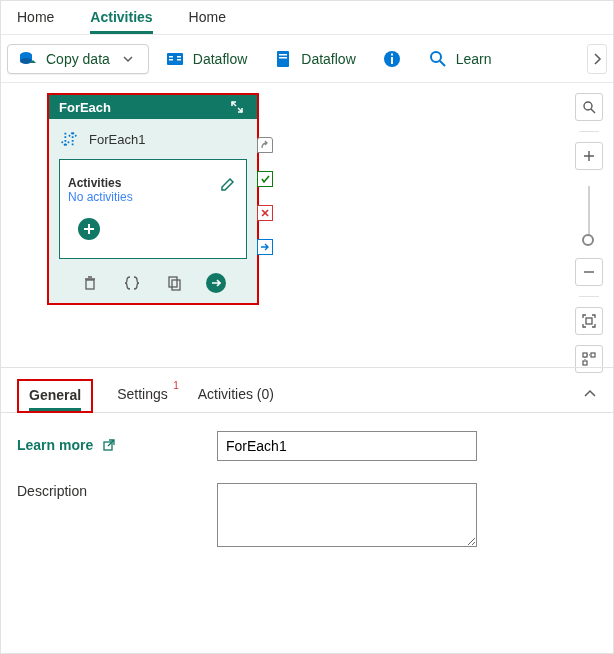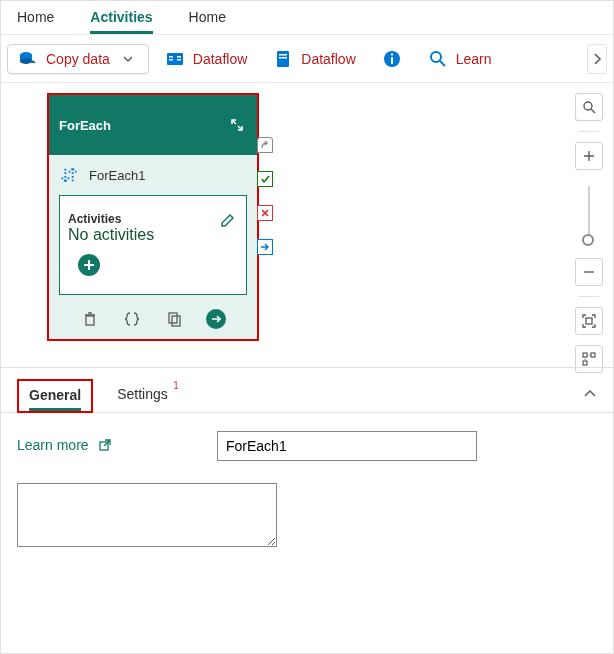--- a/index.html
+++ b/index.html
@@ -43,21 +43,21 @@
       height: 48px;
     }
     .rb-btn {
       display: flex;
       align-items: center;
       gap: 8px;
       padding: 4px 10px;
       border-radius: 4px;
       cursor: pointer;
       font-size: 14px;
-      color: #b91c1c;
+      color: #14532d;
     }
     .rb-btn.primary {
       border: 1px solid #d1d1d1;
       background: #fff;
       box-shadow: 0 1px 1px rgba(0,0,0,0.06);
     }
     .ico { width: 20px; height: 20px; display: inline-flex; align-items: center; justify-content: center; flex-shrink: 0; }
     .scroll-right {
       width: 20px; height: 30px;
       display: flex; align-items: center; justify-content: center;
@@ -77,38 +77,38 @@
       width: 212px;
       border: 2px solid #d60000;
       padding: 0;
     }
     .foreach-card { background: #e6f2ef; }
     .fe-header {
       background: #117865;
       color: #fff;
       font-weight: 600;
       display: flex; align-items: center; justify-content: space-between;
-      padding: 20px 10px;
+      padding: 2px 10px;
       font-size: 13px;
     }
     .fe-title-row {
       display: flex; align-items: center; gap: 10px;
       padding: 10px 10px 6px 10px;
       background: #e6f2ef;
     }
     .fe-act-box {
       margin: 4px 10px 8px 10px;
       background: #fff;
       border: 1px solid #117865;
       position: relative;
       padding: 28px 10px 14px 10px;
       min-height: 100px;
     }
     .fe-act-label { font-weight: 600; font-size: 12px; position: absolute; top: 16px; left: 8px; }
-    .fe-act-sub { color: #14532d; font-size: 16px; position: absolute; top: 30px; left: 8px; }
+    .fe-act-sub { color: #3b82f6; font-size: 12px; position: absolute; top: 30px; left: 8px; }
     .fe-edit-icon {
       position: absolute; top: 14px; right: 8px;
       color: #117865; cursor: pointer;
     }
     .fe-add-circle {
       width: 22px; height: 22px; border-radius: 50%;
       background: #117865; color: #fff;
       display: flex; align-items: center; justify-content: center;
       font-size: 16px; font-weight: 700;
       margin-top: 30px; margin-left: 8px;
@@ -163,21 +163,21 @@
     }
     .prop-tab { padding: 8px 6px 10px 6px; cursor: pointer; font-size: 14px; position: relative; color:#323130; }
     .prop-tab.active { font-weight: 600; }
     .prop-tab-outline { border: 2px solid #d60000; padding: 6px 10px 8px 10px; margin-bottom: -1px; text-align: center; }
     .prop-tab-outline .underline { position:absolute; left:10px; right:10px; bottom:0; height:3px; background:#117865; }
     .badge1 { color:#d13438; font-size:10px; position:absolute; top:2px; right:-5px; }
     .collapse-caret { margin-left: auto; color:#605e5c; cursor:pointer; font-size: 14px; }
     .prop-body { padding: 18px 16px; display: grid; grid-template-columns: 200px 1fr; row-gap: 22px; align-items: start; }
     .lbl { font-size: 14px; color:#323130; }
     .req { color:#d13438; margin-left:2px; }
-    .learn-more { color:#117865; font-size:14px; display:flex; align-items:center; gap:10px; margin-top:6px; cursor:pointer; }
+    .learn-more { color:#117865; font-size:14px; display:flex; align-items:center; gap:10px; margin-top:6px; cursor:pointer;font-weight:bold; }
     input[type=text].fld {
       width: 260px; height: 30px;
       border: 1px solid #8a8886;
       padding: 4px 8px; font-size: 14px;
       font-family: inherit;
     }
     textarea.fld {
       width: 260px; height: 64px;
       border: 1px solid #8a8886;
       padding: 6px 8px; font-size: 14px;
@@ -385,20 +385,21 @@
 
 <div class="prop-header">
   <span class="prop-tab active prop-tab-outline">
     <span>General</span>
     <span class="underline"></span>
   </span>
   <span class="prop-tab">
     <span>Settings</span>
     <span class="badge1">1</span>
   </span>
+  <span class="prop-tab">Activities (0)</span>
   <span class="collapse-caret">
     <svg width="14" height="14" viewBox="0 0 14 14">
         <path d="M2 9 L7 4 L12 9" stroke="#605e5c" stroke-width="1.5" fill="none"></path>
       </svg>
   </span>
 </div>
 
 <div class="prop-body">
   <div>
     <div class="learn-more">
@@ -406,16 +407,17 @@
       <svg width="12" height="12" viewBox="0 0 12 12">
           <rect x="1" y="3" width="8" height="8" fill="none" stroke="#117865" stroke-width="1.3"></rect>
           <path d="M6 1 L11 1 L11 6 M11 1 L5 7" stroke="#117865" stroke-width="1.3" fill="none"></path>
         </svg>
     </div>
   </div>
   <div>
     <input type="text" class="fld" value="ForEach1" style="">
   </div>
 
+  <div class="lbl">Description</div>
   <div>
     <textarea class="fld" style=""></textarea>
   </div>
 </div>
 
 </body></html>

